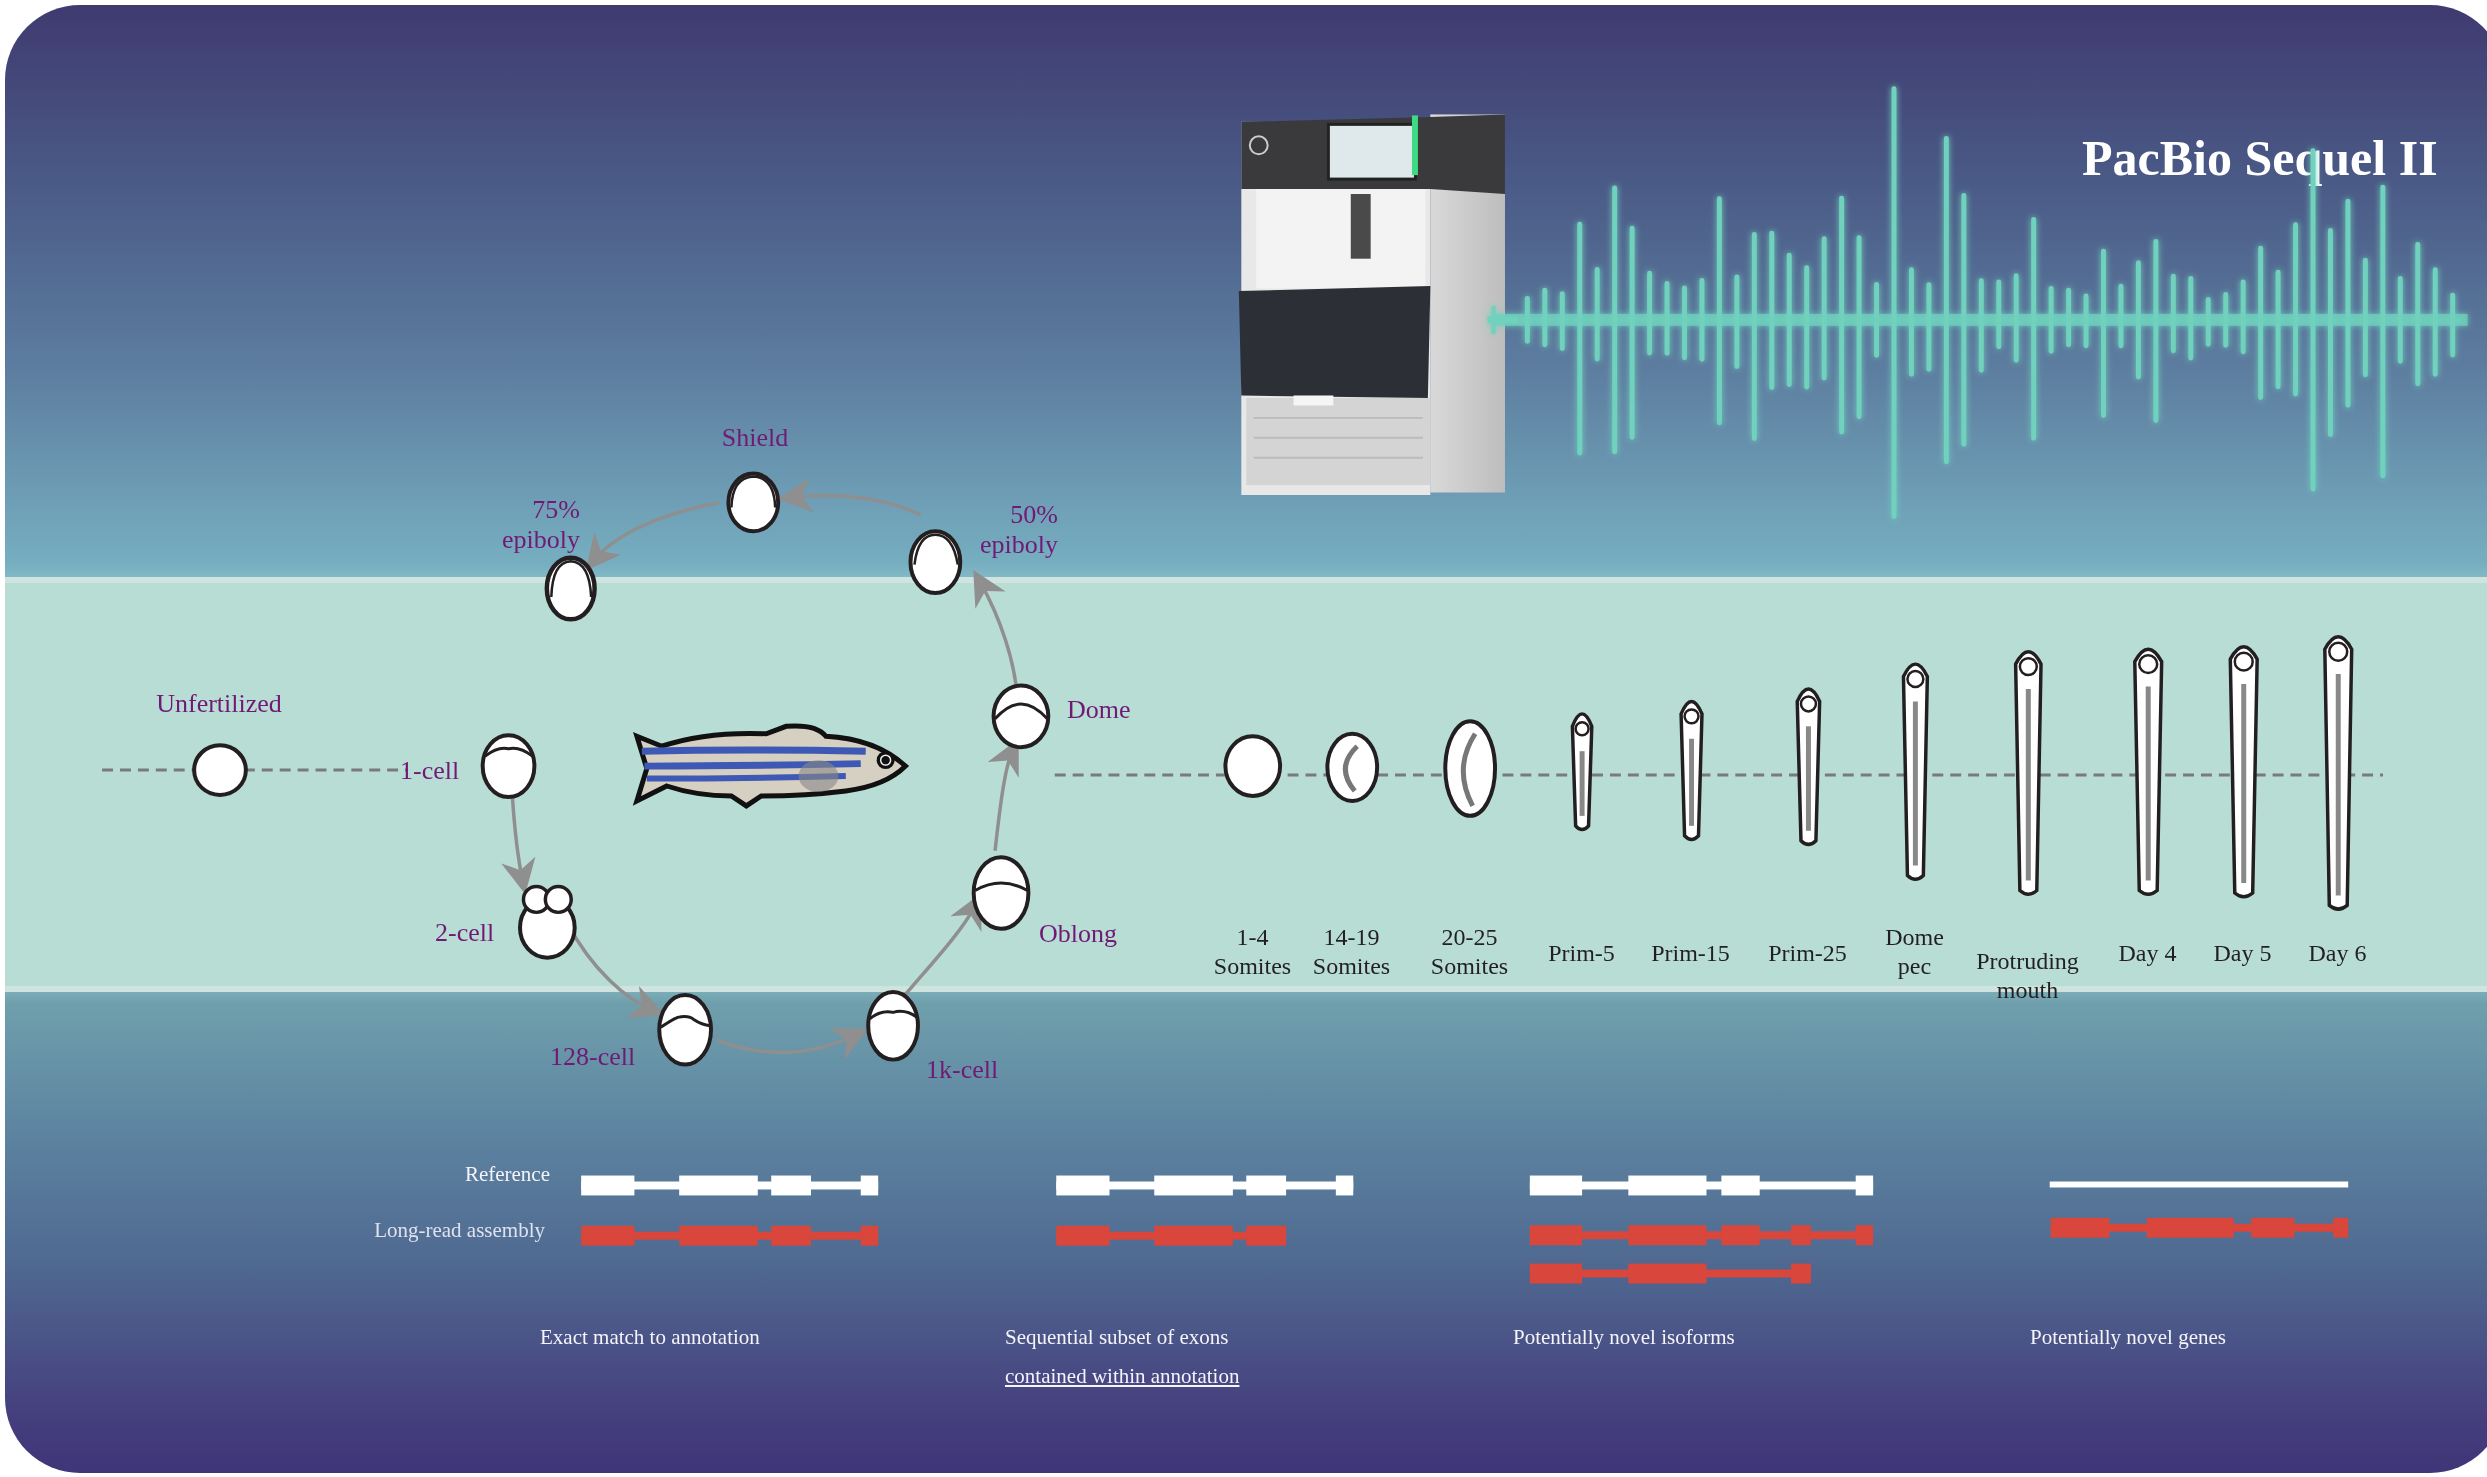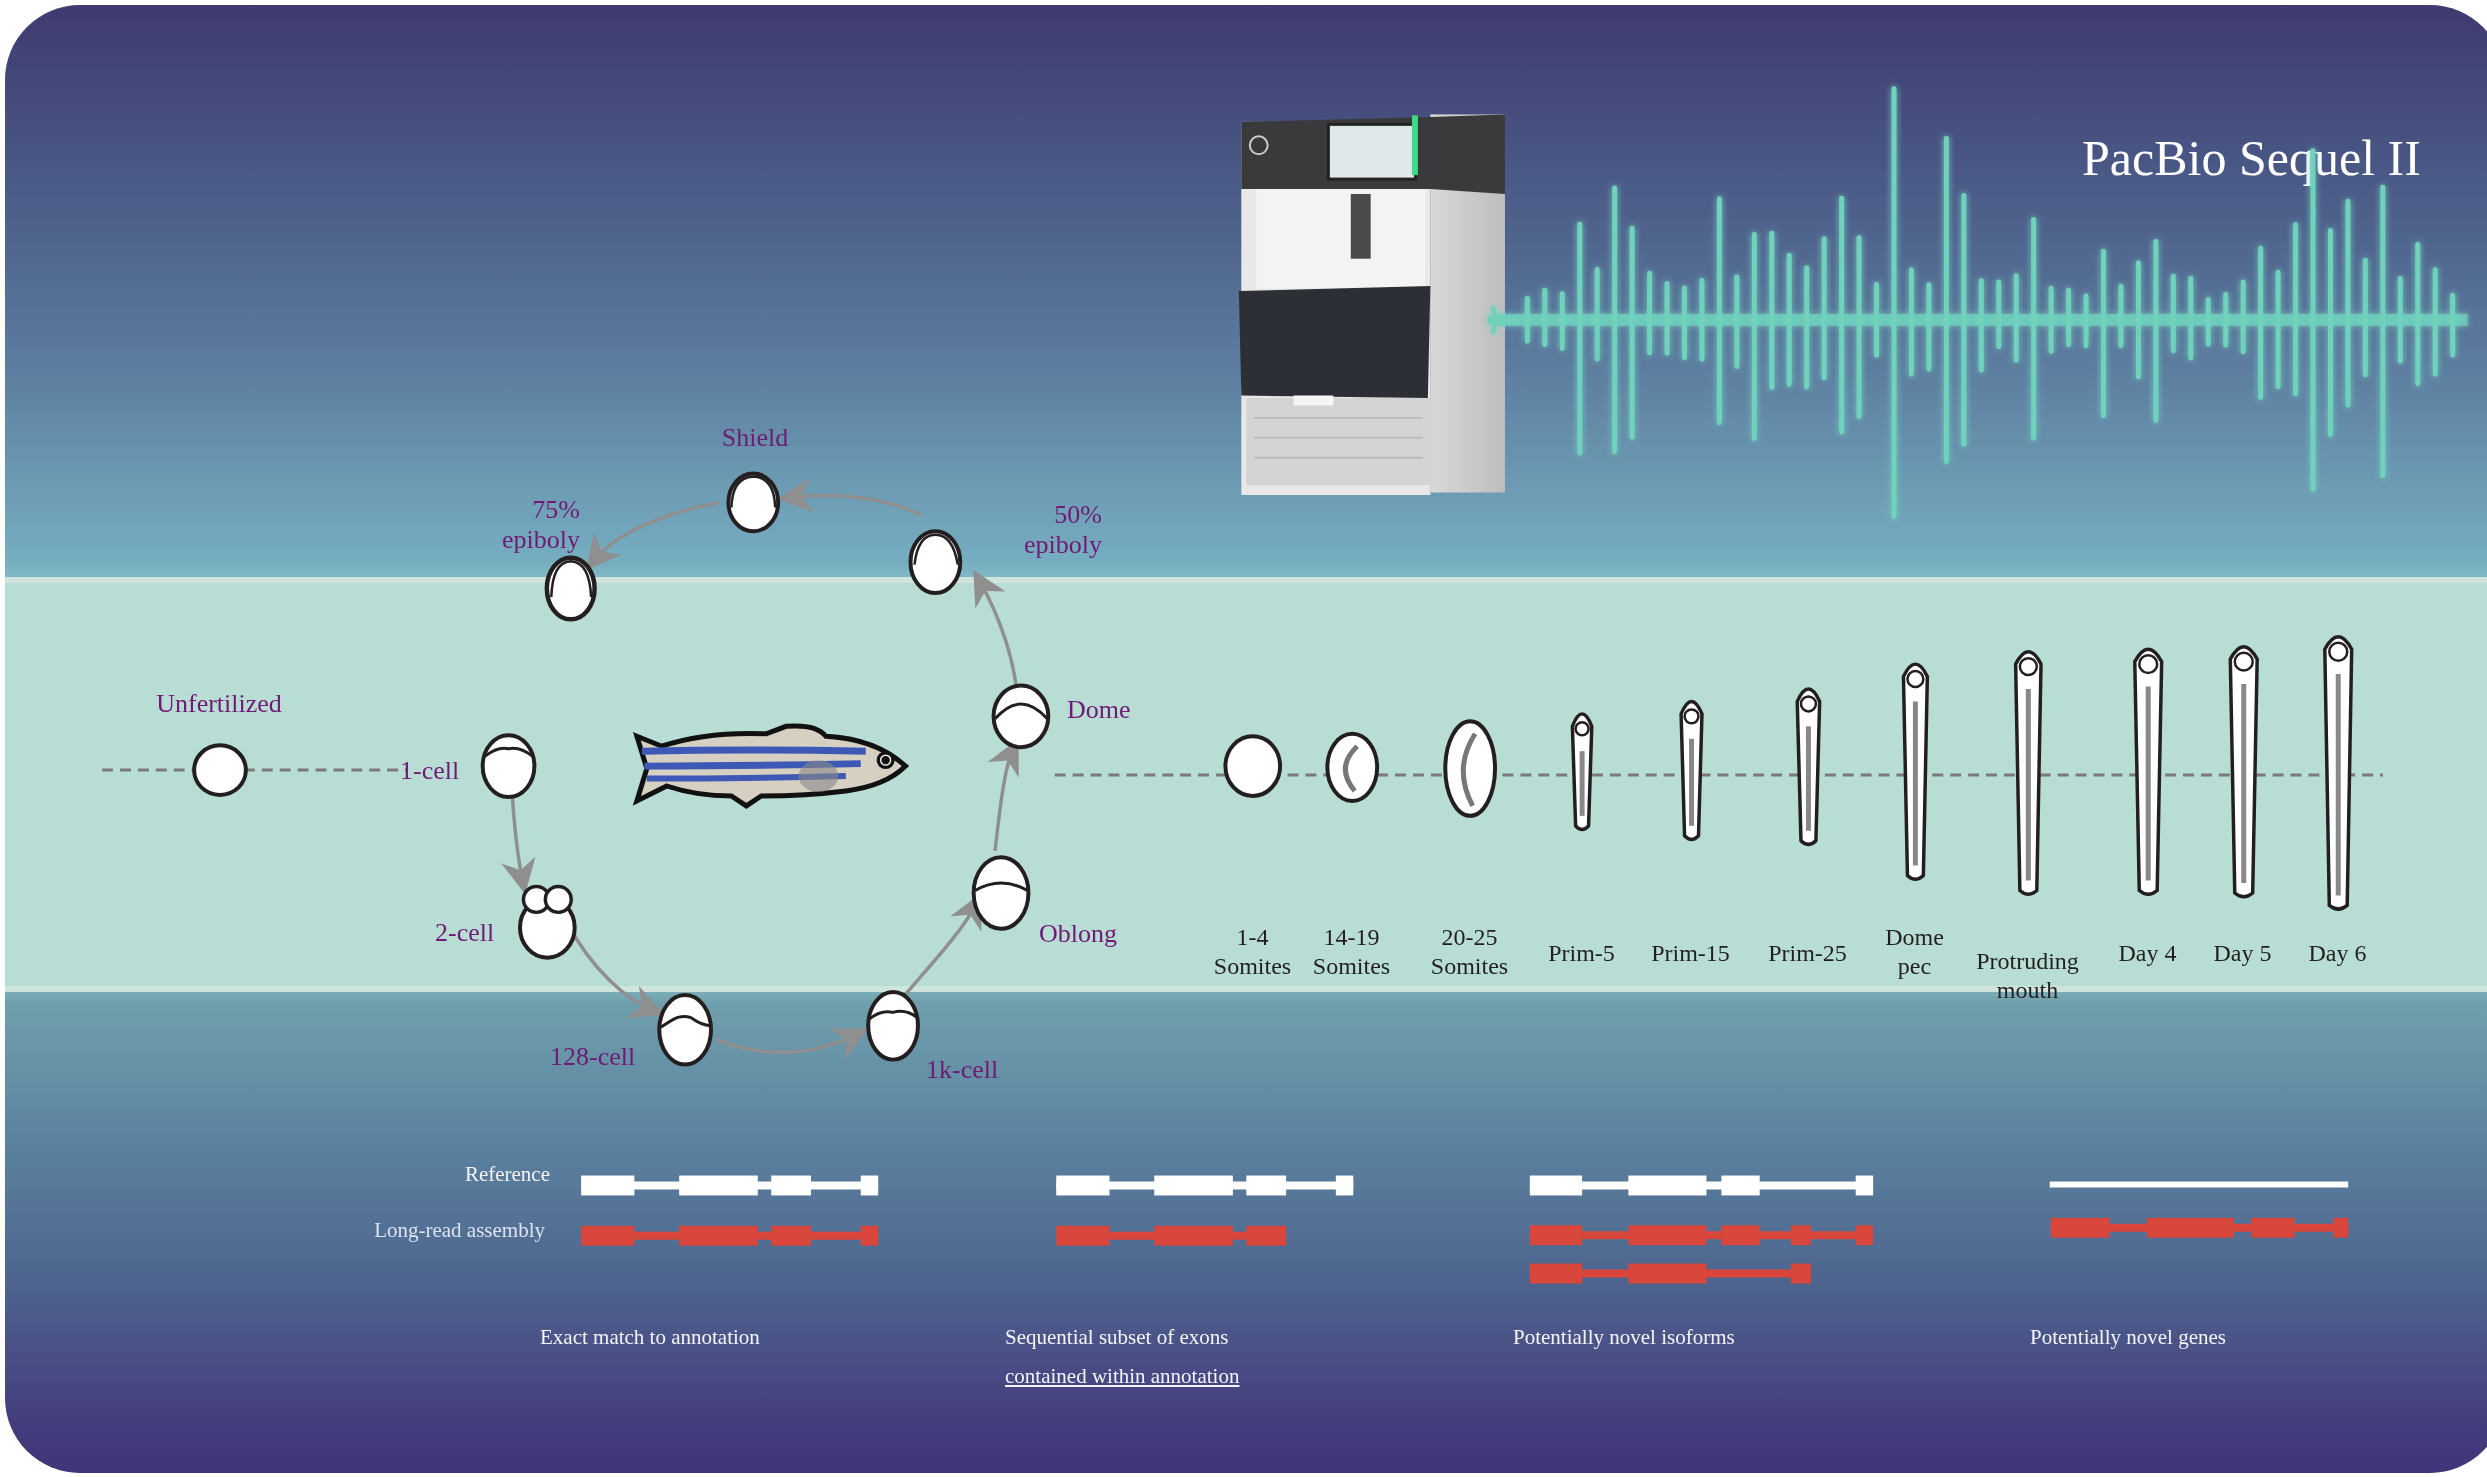--- a/index.html
+++ b/index.html
@@ -10,21 +10,21 @@
     background:linear-gradient(to bottom,#3f3a70 0%,#4a5a86 12%,#5d7ea0 25%,#76aec0 38%,#8ec4cc 40%, #8ec4cc 66%, #6f9fac 68%, #5e86a2 76%, #4f6890 86%, #453f7e 96%, #3f3578 100%);
   }
   #band {
     position:absolute; left:0; top:572px; width:100%; height:415px;
     background:#b8ddd5;
     border-top:6px solid #cfe4df; border-bottom:6px solid #cfe4df;
     box-sizing:border-box;
   }
   .label { position:absolute; color:#701a75; font-size:26px; line-height:1.15; text-align:right; white-space:nowrap; }
   .wlabel { position:absolute; color:#f4f4fa; font-size:21px; white-space:nowrap; }
-  #title { position:absolute; left:2082px; top:129px; color:#ffffff; font-size:50px; white-space:nowrap; }
+  #title { position:absolute; left:2082px; top:129px; color:#ffffff; font-size:50px; white-space:nowrap;font-weight:bold; }
   svg { position:absolute; left:0; top:0; }
   .stage-label { position:absolute; color:#231f20; font-size:24px; line-height:1.2; text-align:center; width:119px; margin-left:-60px; }
 </style>
 </head>
 <body>
 
 <div id="panel">
   <div id="band"></div>
 </div>
 
@@ -304,21 +304,21 @@
     </g>
 </svg>
 
 <div class="label" style="left:219px; top:689px; transform:translateX(-50%);">Unfertilized</div>
 <div class="label" style="left:400px; top:756px;">1-cell</div>
 <div class="label" style="left:435px; top:918px;">2-cell</div>
 <div class="label" style="left:550px; top:1042px;">128-cell</div>
 <div class="label" style="left:926px; top:1055px;">1k-cell</div>
 <div class="label" style="left:1039px; top:919px;">Oblong</div>
 <div class="label" style="left:1067px; top:695px;">Dome</div>
-<div class="label" style="left:980px; top:500px; white-space:pre;margin-left:44px;">50%
+<div class="label" style="left:980px; top:500px; white-space:pre;">50%
 epiboly</div>
 <div class="label" style="left:755px; top:423px; transform:translateX(-50%);">Shield</div>
 <div class="label" style="left:502px; top:495px; white-space:pre;">75%
 epiboly</div>
 
 <div id="stage-labels">
     <div class="stage-label" style="left: 1253px; top: 923px;">
       <div>1-4</div>
       <div>Somites</div>
     </div>

